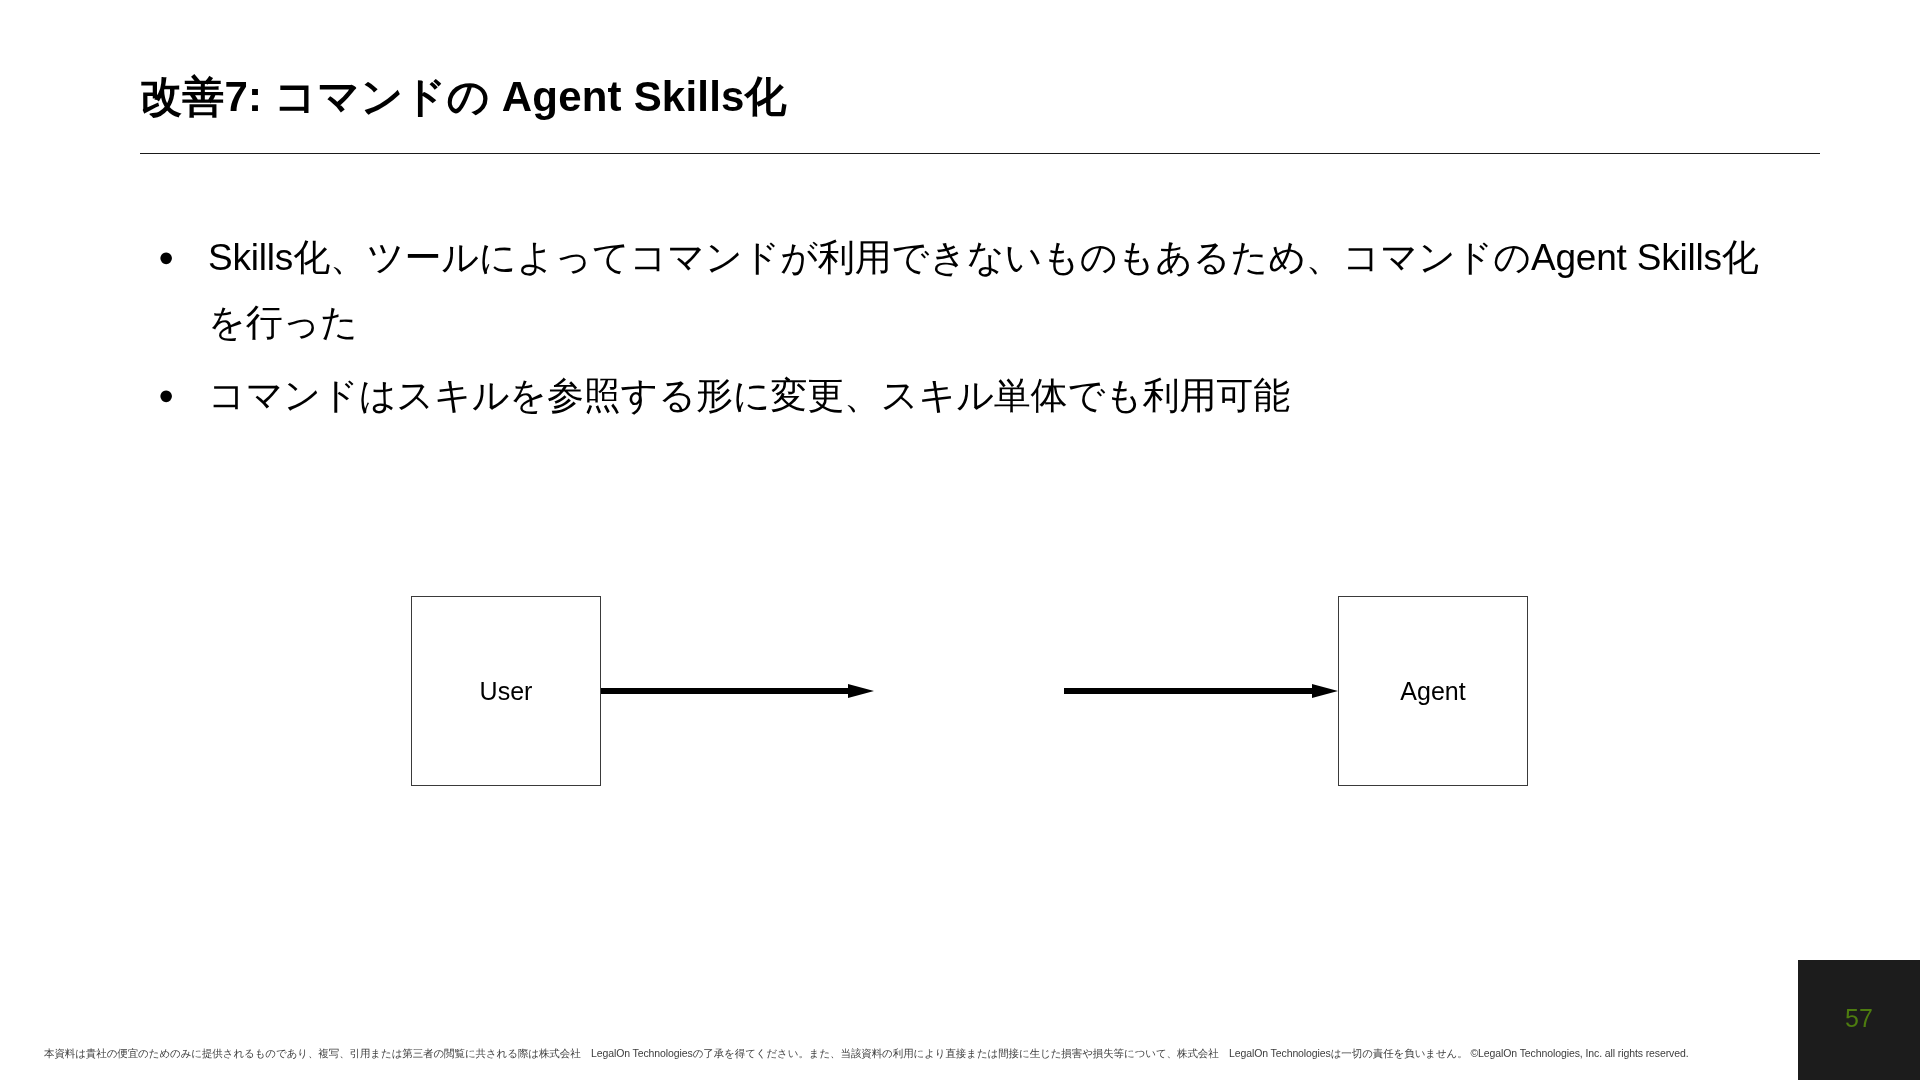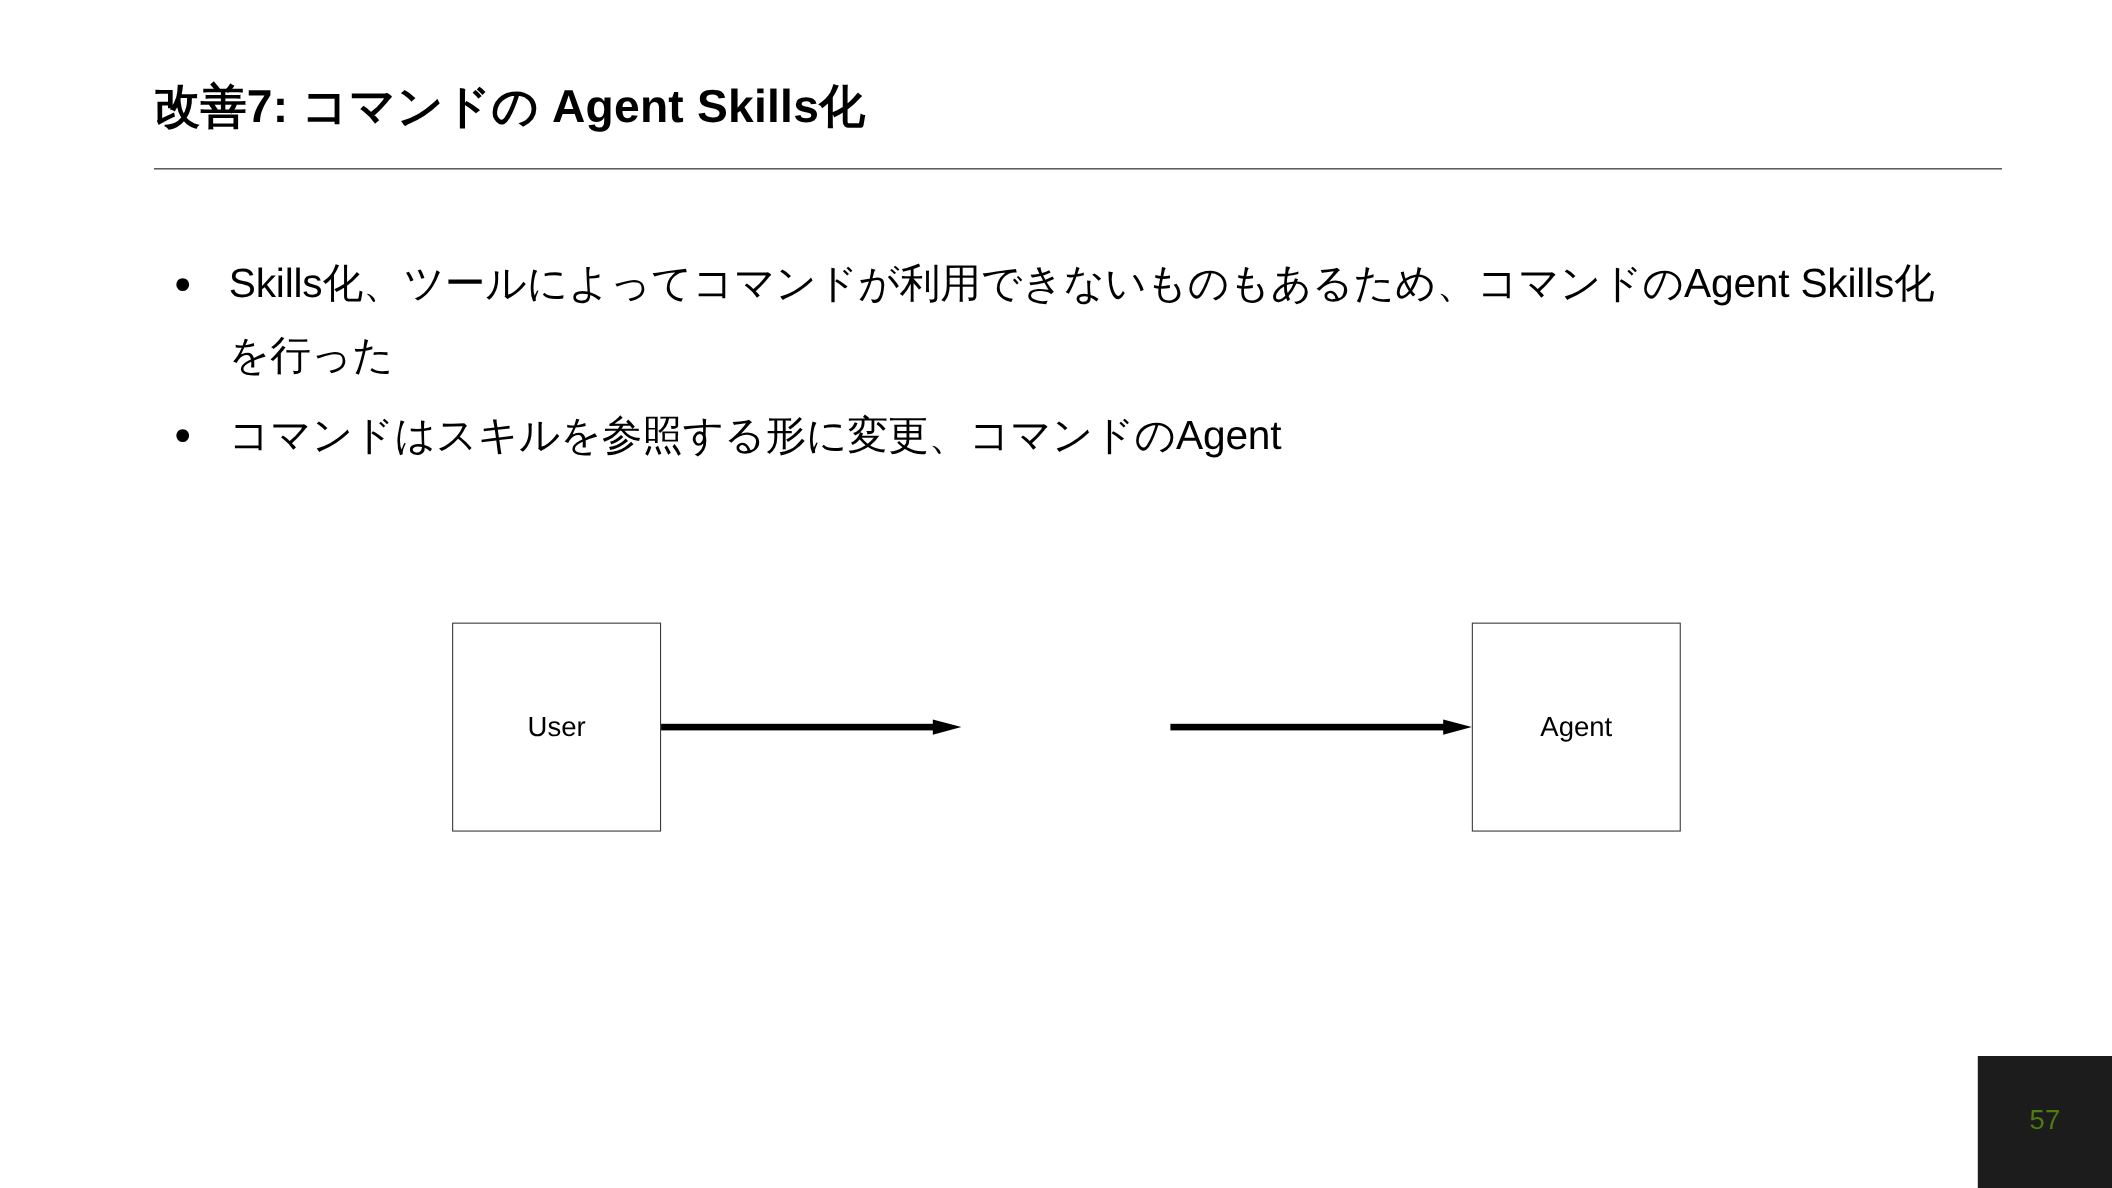--- a/index.html
+++ b/index.html
@@ -81,21 +81,21 @@
     font-size: 37px;
     line-height: 65px;
     color: #000000;
     letter-spacing: -0.2px;
   }
 
   
   .diagram {
     position: absolute;
     left: 0;
-    top: 566px;
+    top: 596px;
     width: 1636px;
     height: 210px;
   }
 
   .node-box {
     position: absolute;
     top: 0;
     width: 190px;
     height: 190px;
     border: 1.6px solid #3a3a3a;
@@ -188,21 +188,21 @@
 
   <div class="bullets">
 
     <div class="bullet-row">
       <span class="bullet-marker">●</span>
       <span class="bullet-text">Skills化、ツールによってコマンドが利用できないものもあるため、コマンドのAgent Skills化を行った</span>
     </div>
 
     <div class="bullet-row">
       <span class="bullet-marker">●</span>
-      <span class="bullet-text">コマンドはスキルを参照する形に変更、コマンドのAgent</span>
+      <span class="bullet-text">コマンドはスキルを参照する形に変更、スキル単体でも利用可能</span>
     </div>
 
   </div>
 
   <div class="diagram">
 
     <div class="node-box node-user">
       <span>User</span>
     </div>
 
@@ -216,17 +216,18 @@
       <span class="shaft"></span>
       <span class="head"></span>
     </div>
 
     <div class="node-box node-skill">
       <span>Agent</span>
     </div>
 
   </div>
 
+  <div class="footer-legal">本資料は貴社の便宜のためのみに提供されるものであり、複写、引用または第三者の閲覧に共される際は株式会社　LegalOn Technologiesの了承を得てください。また、当該資料の利用により直接または間接に生じた損害や損失等について、株式会社　LegalOn Technologiesは一切の責任を負いません。 ©LegalOn Technologies, Inc. all rights reserved.</div>
 
   <div class="page-corner"></div>
   <div class="page-number">57</div>
 
 </div>
 
 </body></html>

